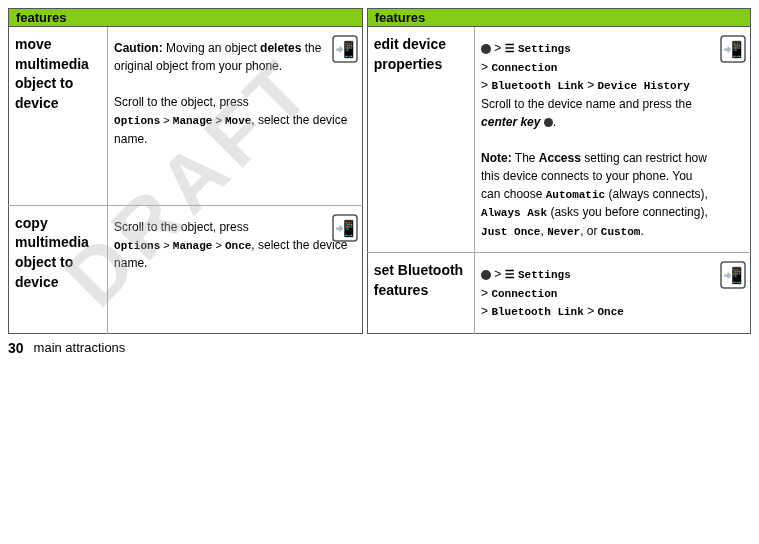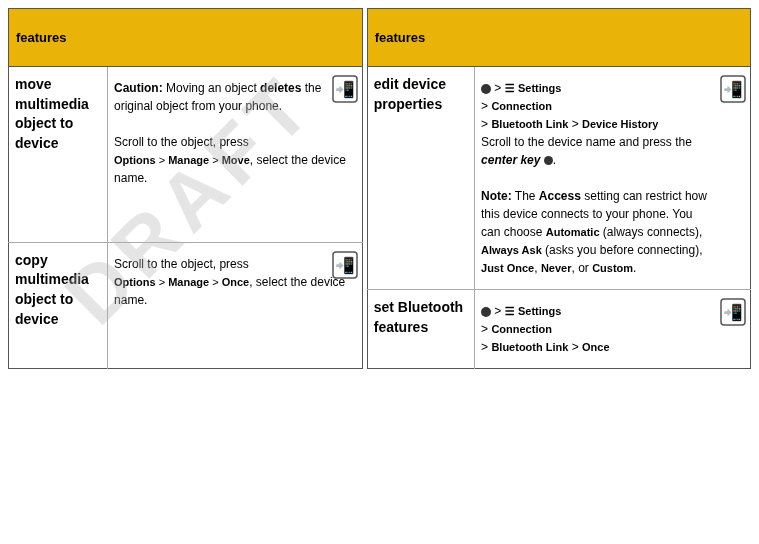--- a/index.html
+++ b/index.html
@@ -39,24 +39,24 @@
       border: 1.5px solid #555;
       margin-left: 4px;
     }
 
     table {
       width: 100%;
       border-collapse: collapse;
     }
 
     .header-row td {
-      background: #eab308;
+      background: #84cc16;
       font-weight: bold;
       font-size: 13px;
-      padding: 21px 7px;
+      padding: 1px 7px;
       border-bottom: 1.5px solid #555;
       margin-left: 32px;
     }
 
     .feature-cell {
       font-weight: bold;
       font-size: 14px;
       vertical-align: top;
       padding: 8px 6px;
       width: 28%;
@@ -84,20 +84,21 @@
 
     
     .menu-path {
       font-size: 11px;
       font-family: Arial, sans-serif;
     }
 
     .menu-bold {
       font-weight: bold;
       font-size: 11px;
+      font-family: Liberation Mono, monospace;
     }
 
     
     .draft-watermark {
       position: absolute;
       top: 50%;
       left: 25%;
       transform: translate(-50%, -50%) rotate(-45deg);
       font-size: 80px;
       font-weight: bold;
@@ -241,14 +242,18 @@
                 <text x="13" y="20" text-anchor="middle" font-size="16" font-family="Arial" fill="#333">📲</text>
               </svg>
             </span>
           </td>
         </tr>
       </tbody>
     </table>
 
   </div>
 
+  <div class="footer">
+    <span class="footer-num">30</span>
+    <span>main attractions</span>
+  </div>
 
 </div>
 
 </body></html>

